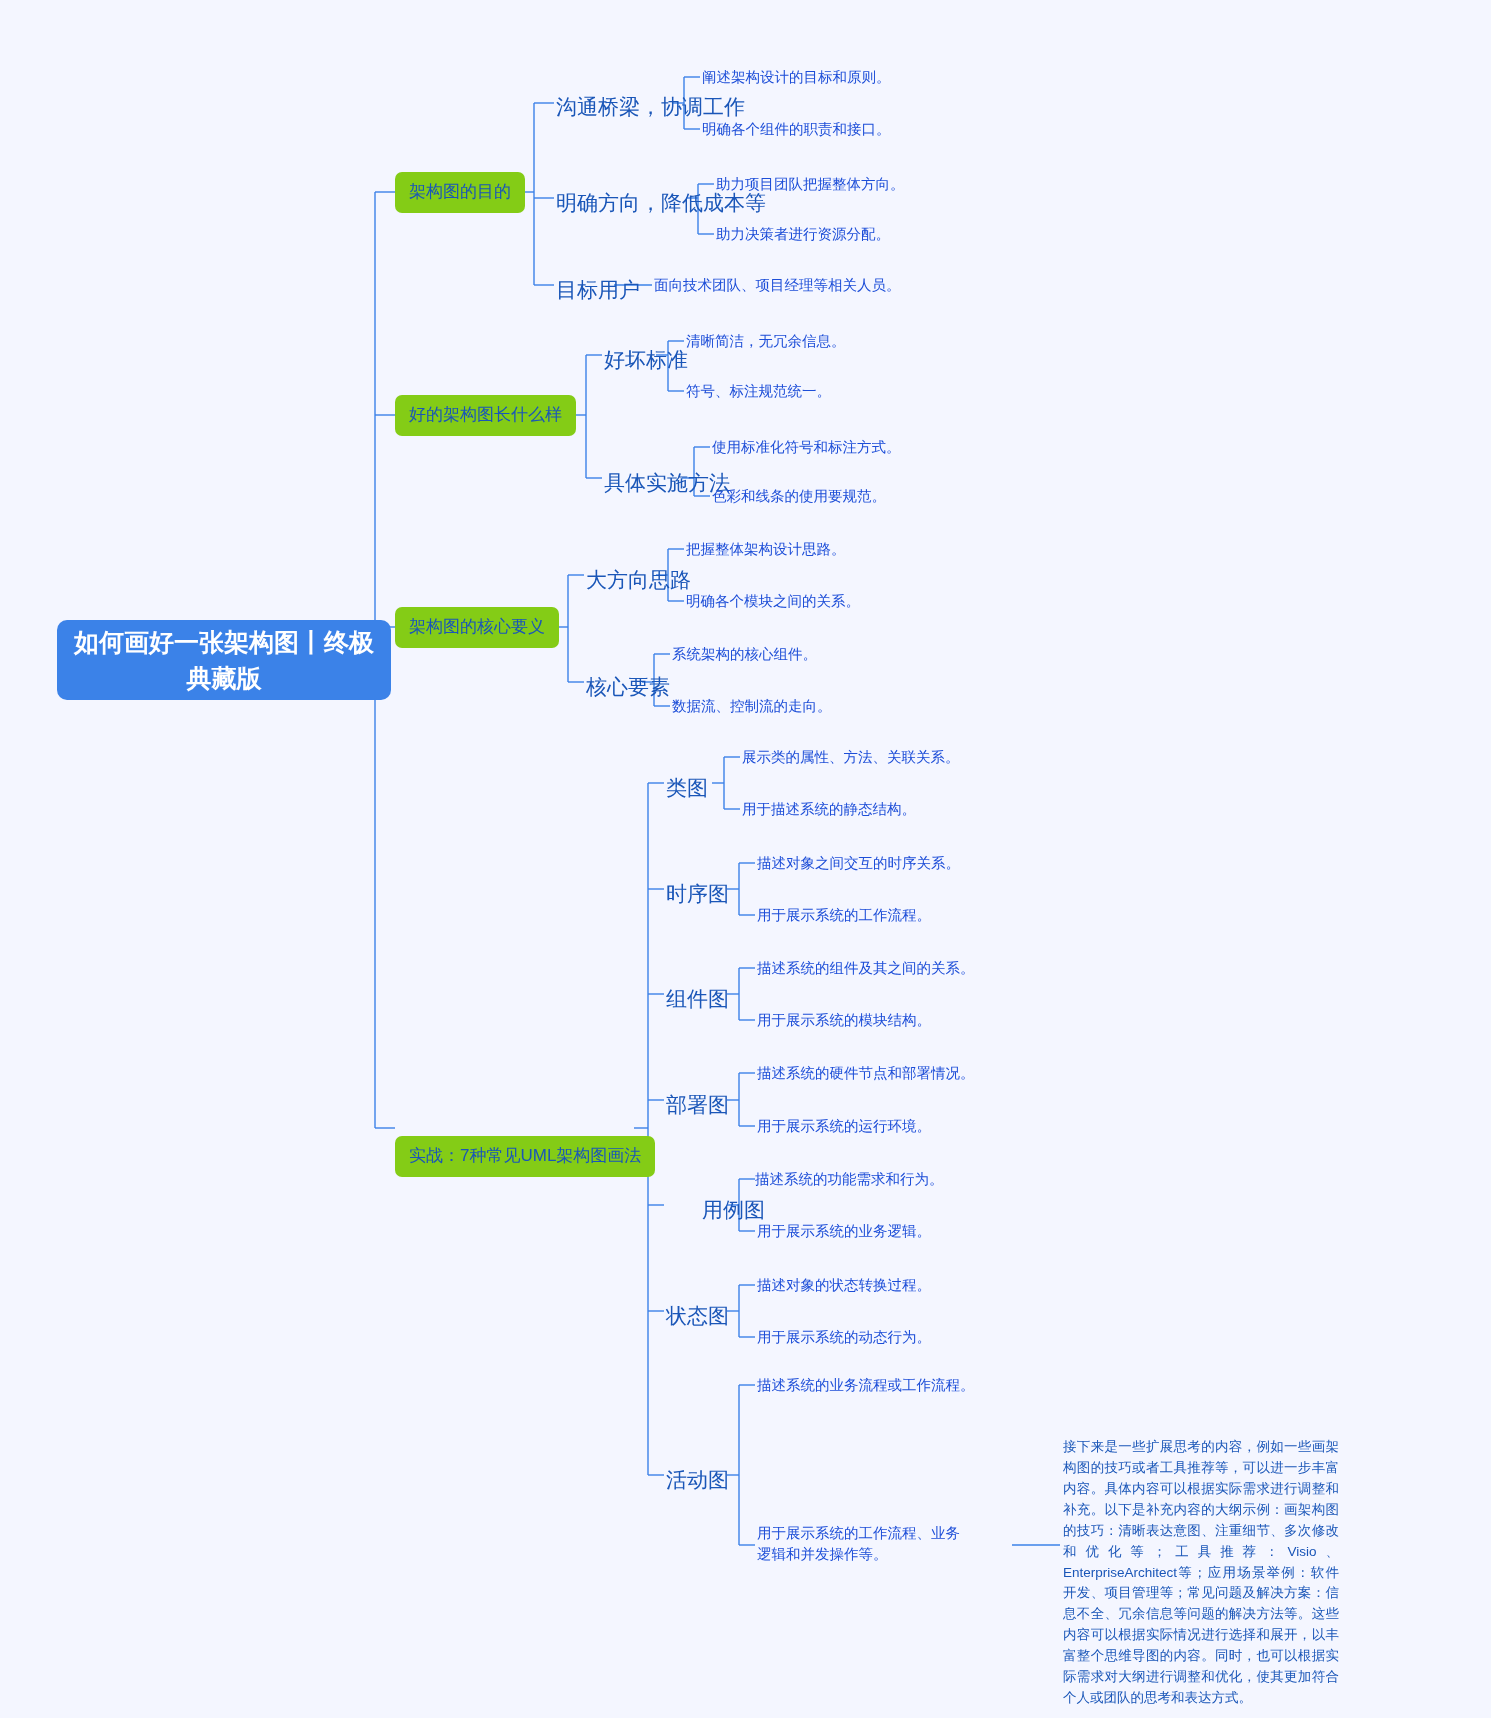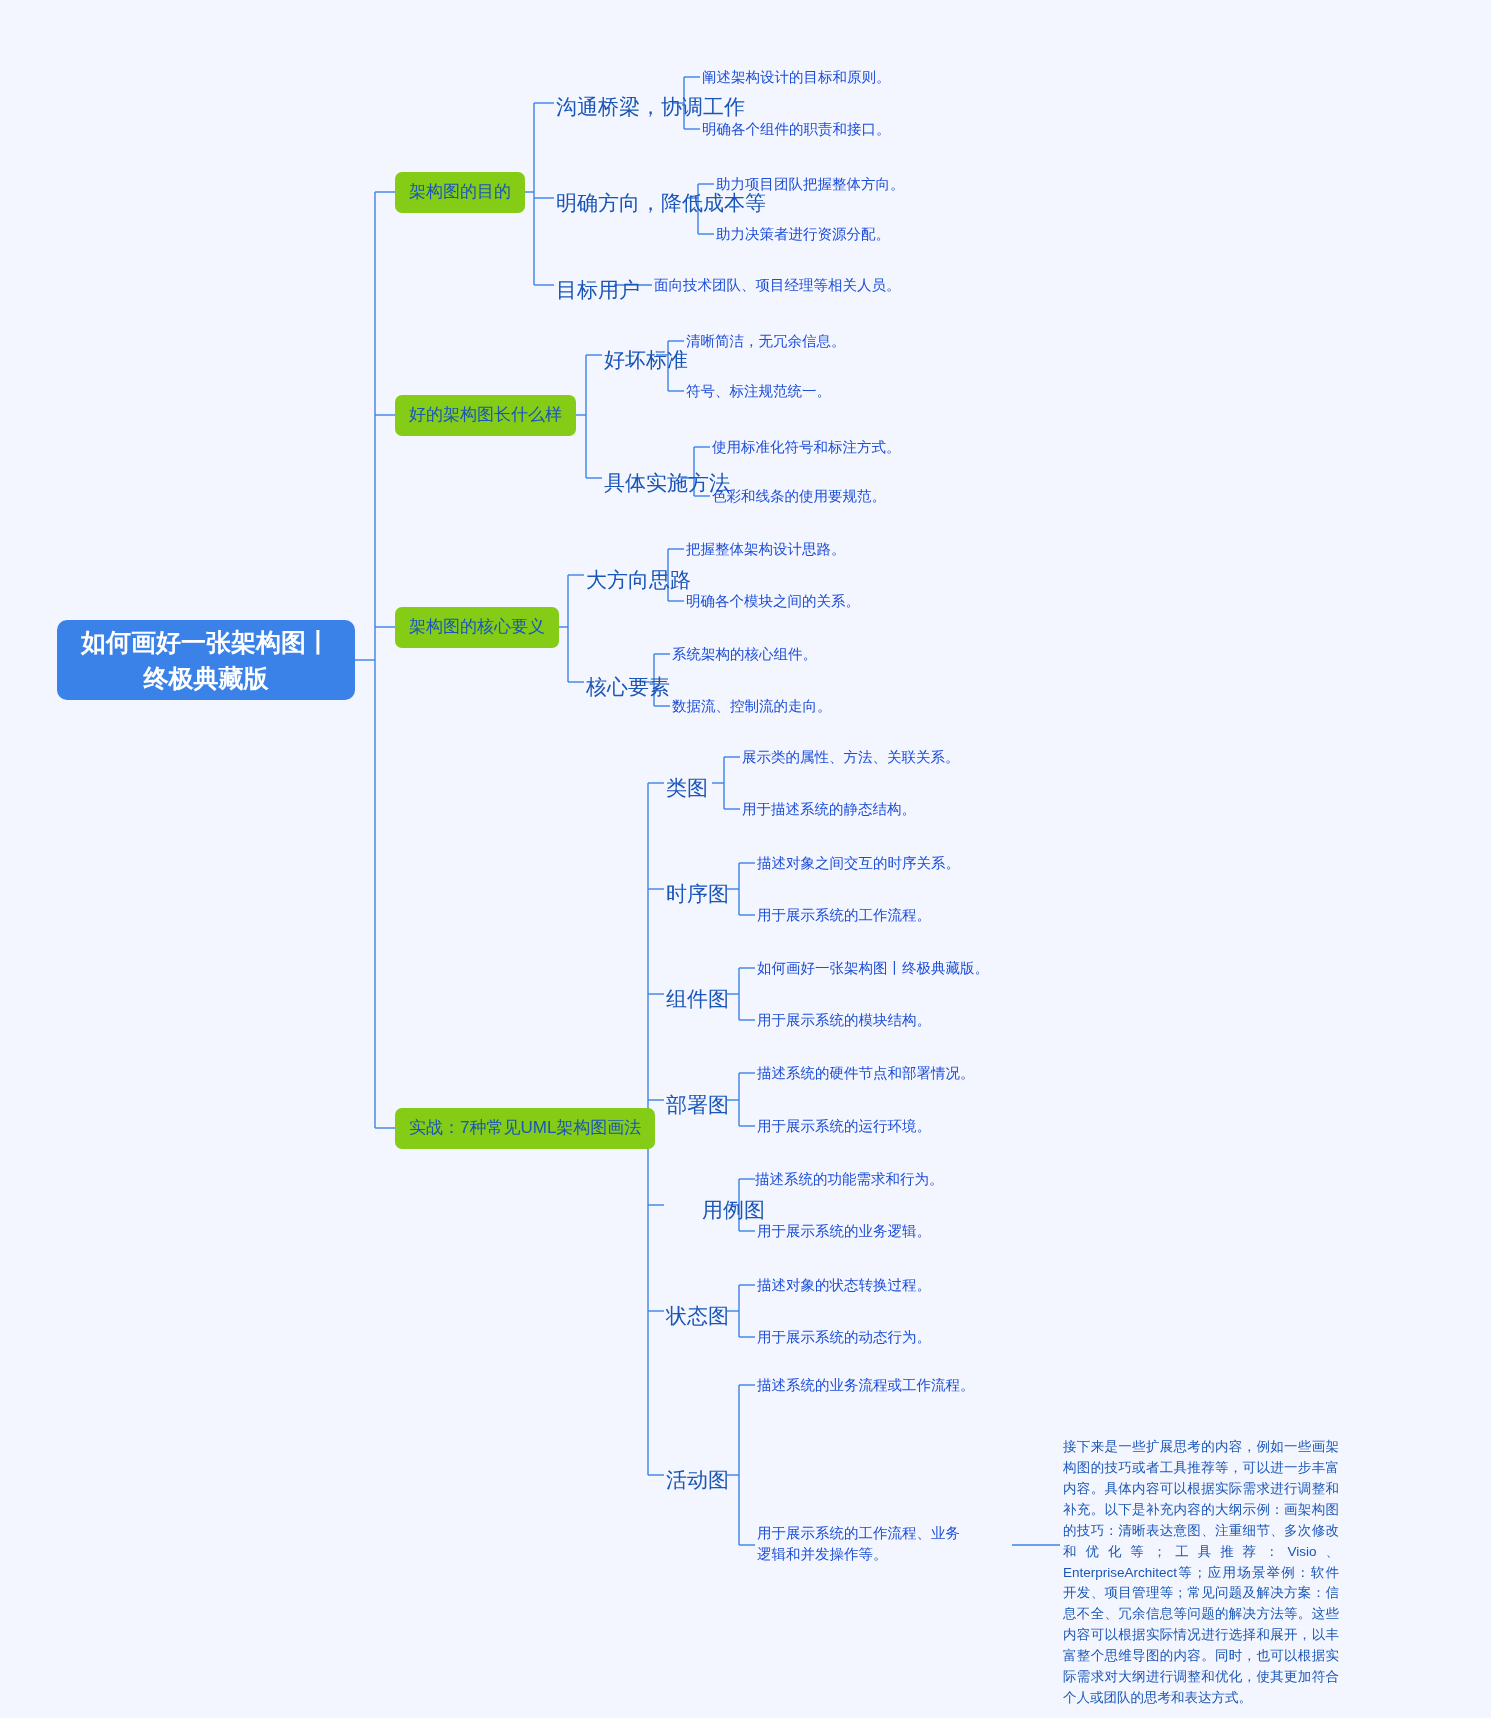--- a/index.html
+++ b/index.html
@@ -194,29 +194,29 @@
 
       <path d="M727 1475 L739 1475"></path>
       <path d="M739 1385 L739 1545"></path>
       <path d="M739 1385 L755 1385"></path>
       <path d="M739 1545 L755 1545"></path>
 
       <path d="M1012 1545 L1060 1545" stroke-width="1.6"></path>
     </g>
   </svg>
 
-  <div class="node root" style="left:57px; top:620px; width:298px; height:80px;">如何画好一张架构图丨终极典藏版</div>
+  <div class="node root" style="left:57px; top:620px; width:334px; height:80px;">如何画好一张架构图丨终极典藏版</div>
 
   <div class="node lvl1" style="left:395px; top:172px;">架构图的目的</div>
 
   <div class="node lvl1" style="left:395px; top:395px;">好的架构图长什么样</div>
 
   <div class="node lvl1" style="left:395px; top:607px;">架构图的核心要义</div>
 
-  <div class="node lvl1" style="left:395px; top:1108px;">实战：7种常见UML架构图画法</div>
+  <div class="node lvl1" style="left:395px; top:1136px;">实战：7种常见UML架构图画法</div>
 
   <div class="node lvl2" style="left:556px; top:92px;">沟通桥梁，协调工作</div>
   <div class="node lvl3" style="left:702px; top:67px;">阐述架构设计的目标和原则。</div>
   <div class="node lvl3" style="left:702px; top:119px;">明确各个组件的职责和接口。</div>
 
   <div class="node lvl2" style="left:556px; top:188px;">明确方向，降低成本等</div>
   <div class="node lvl3" style="left:716px; top:174px;">助力项目团队把握整体方向。</div>
   <div class="node lvl3" style="left:716px; top:224px;">助力决策者进行资源分配。</div>
 
   <div class="node lvl2" style="left:556px; top:275px;">目标用户</div>
@@ -240,21 +240,21 @@
 
   <div class="node lvl2" style="left:666px; top:773px;">类图</div>
   <div class="node lvl3" style="left:742px; top:747px;">展示类的属性、方法、关联关系。</div>
   <div class="node lvl3" style="left:742px; top:799px;">用于描述系统的静态结构。</div>
 
   <div class="node lvl2" style="left:666px; top:879px;">时序图</div>
   <div class="node lvl3" style="left:757px; top:853px;">描述对象之间交互的时序关系。</div>
   <div class="node lvl3" style="left:757px; top:905px;">用于展示系统的工作流程。</div>
 
   <div class="node lvl2" style="left:666px; top:984px;">组件图</div>
-  <div class="node lvl3" style="left:757px; top:958px;">如何画好一张架构图丨终极典藏版。</div>
+  <div class="node lvl3" style="left:757px; top:958px;">描述系统的组件及其之间的关系。</div>
   <div class="node lvl3" style="left:757px; top:1010px;">用于展示系统的模块结构。</div>
 
   <div class="node lvl2" style="left:666px; top:1090px;">部署图</div>
   <div class="node lvl3" style="left:757px; top:1063px;">描述系统的硬件节点和部署情况。</div>
   <div class="node lvl3" style="left:757px; top:1116px;">用于展示系统的运行环境。</div>
 
   <div class="node lvl2" style="left:666px; top:1195px;margin-left:36px;">用例图</div>
   <div class="node lvl3" style="left:755px; top:1169px;">描述系统的功能需求和行为。</div>
   <div class="node lvl3" style="left:757px; top:1221px;">用于展示系统的业务逻辑。</div>
 

